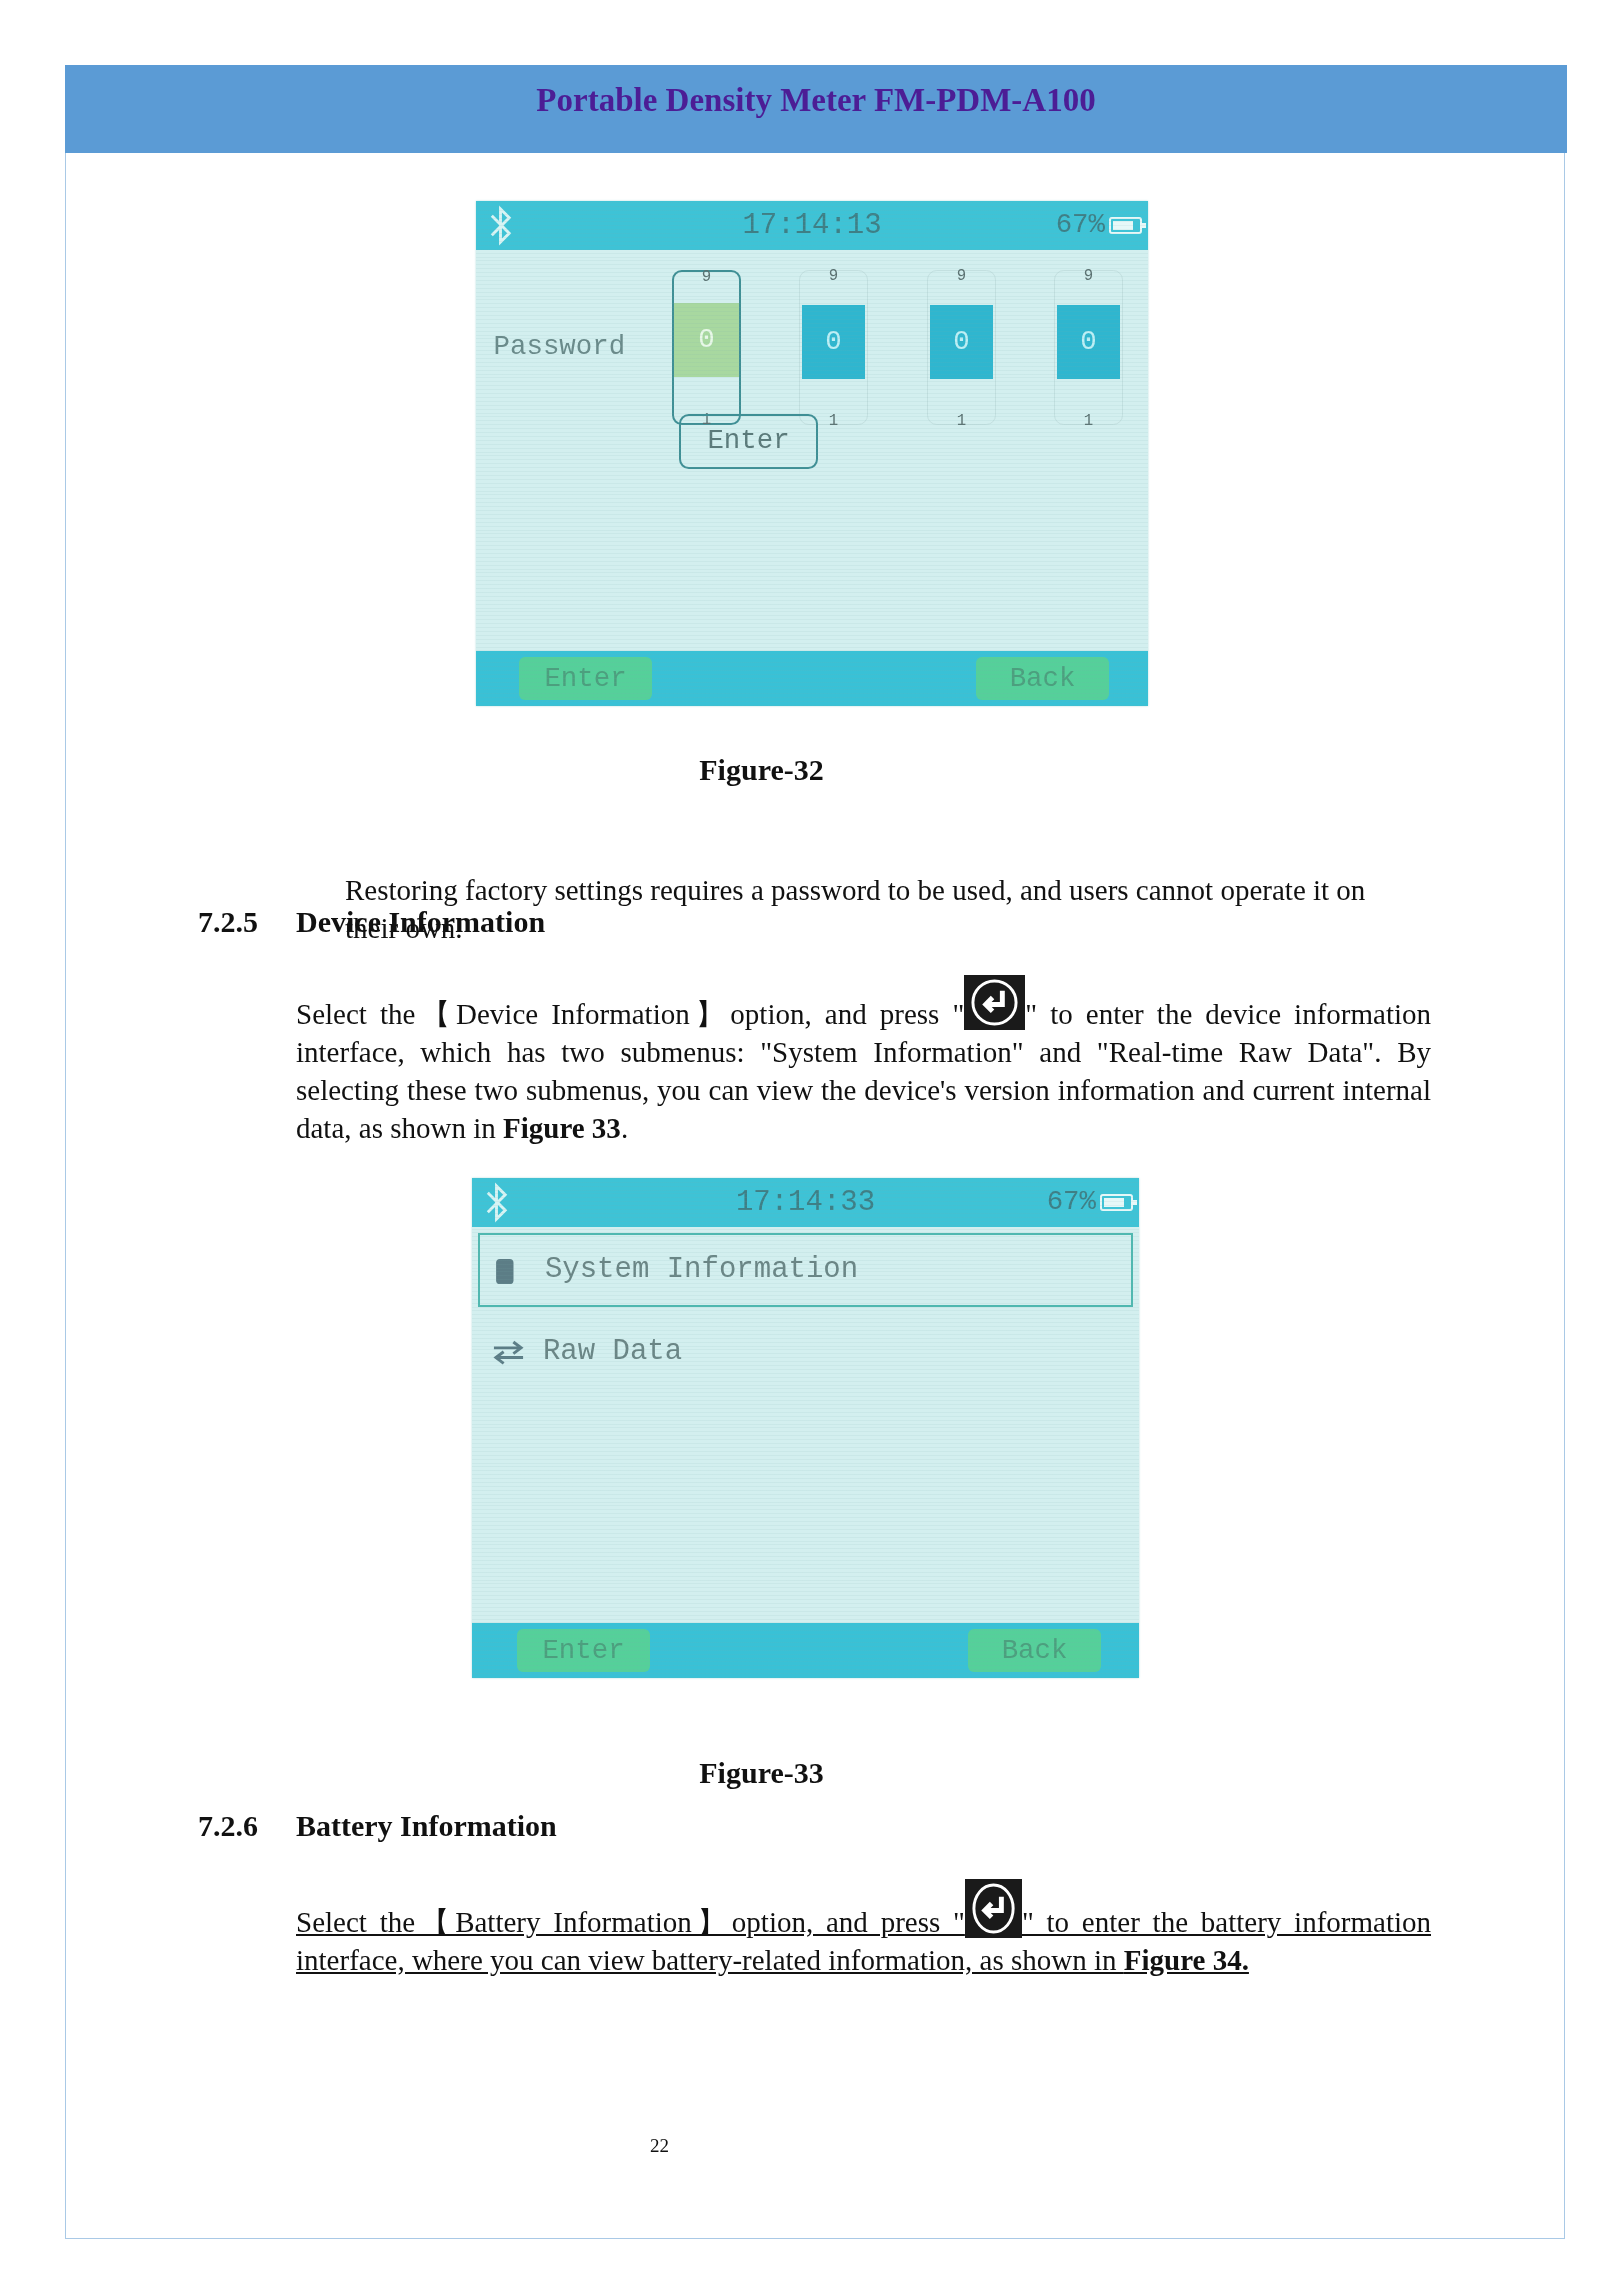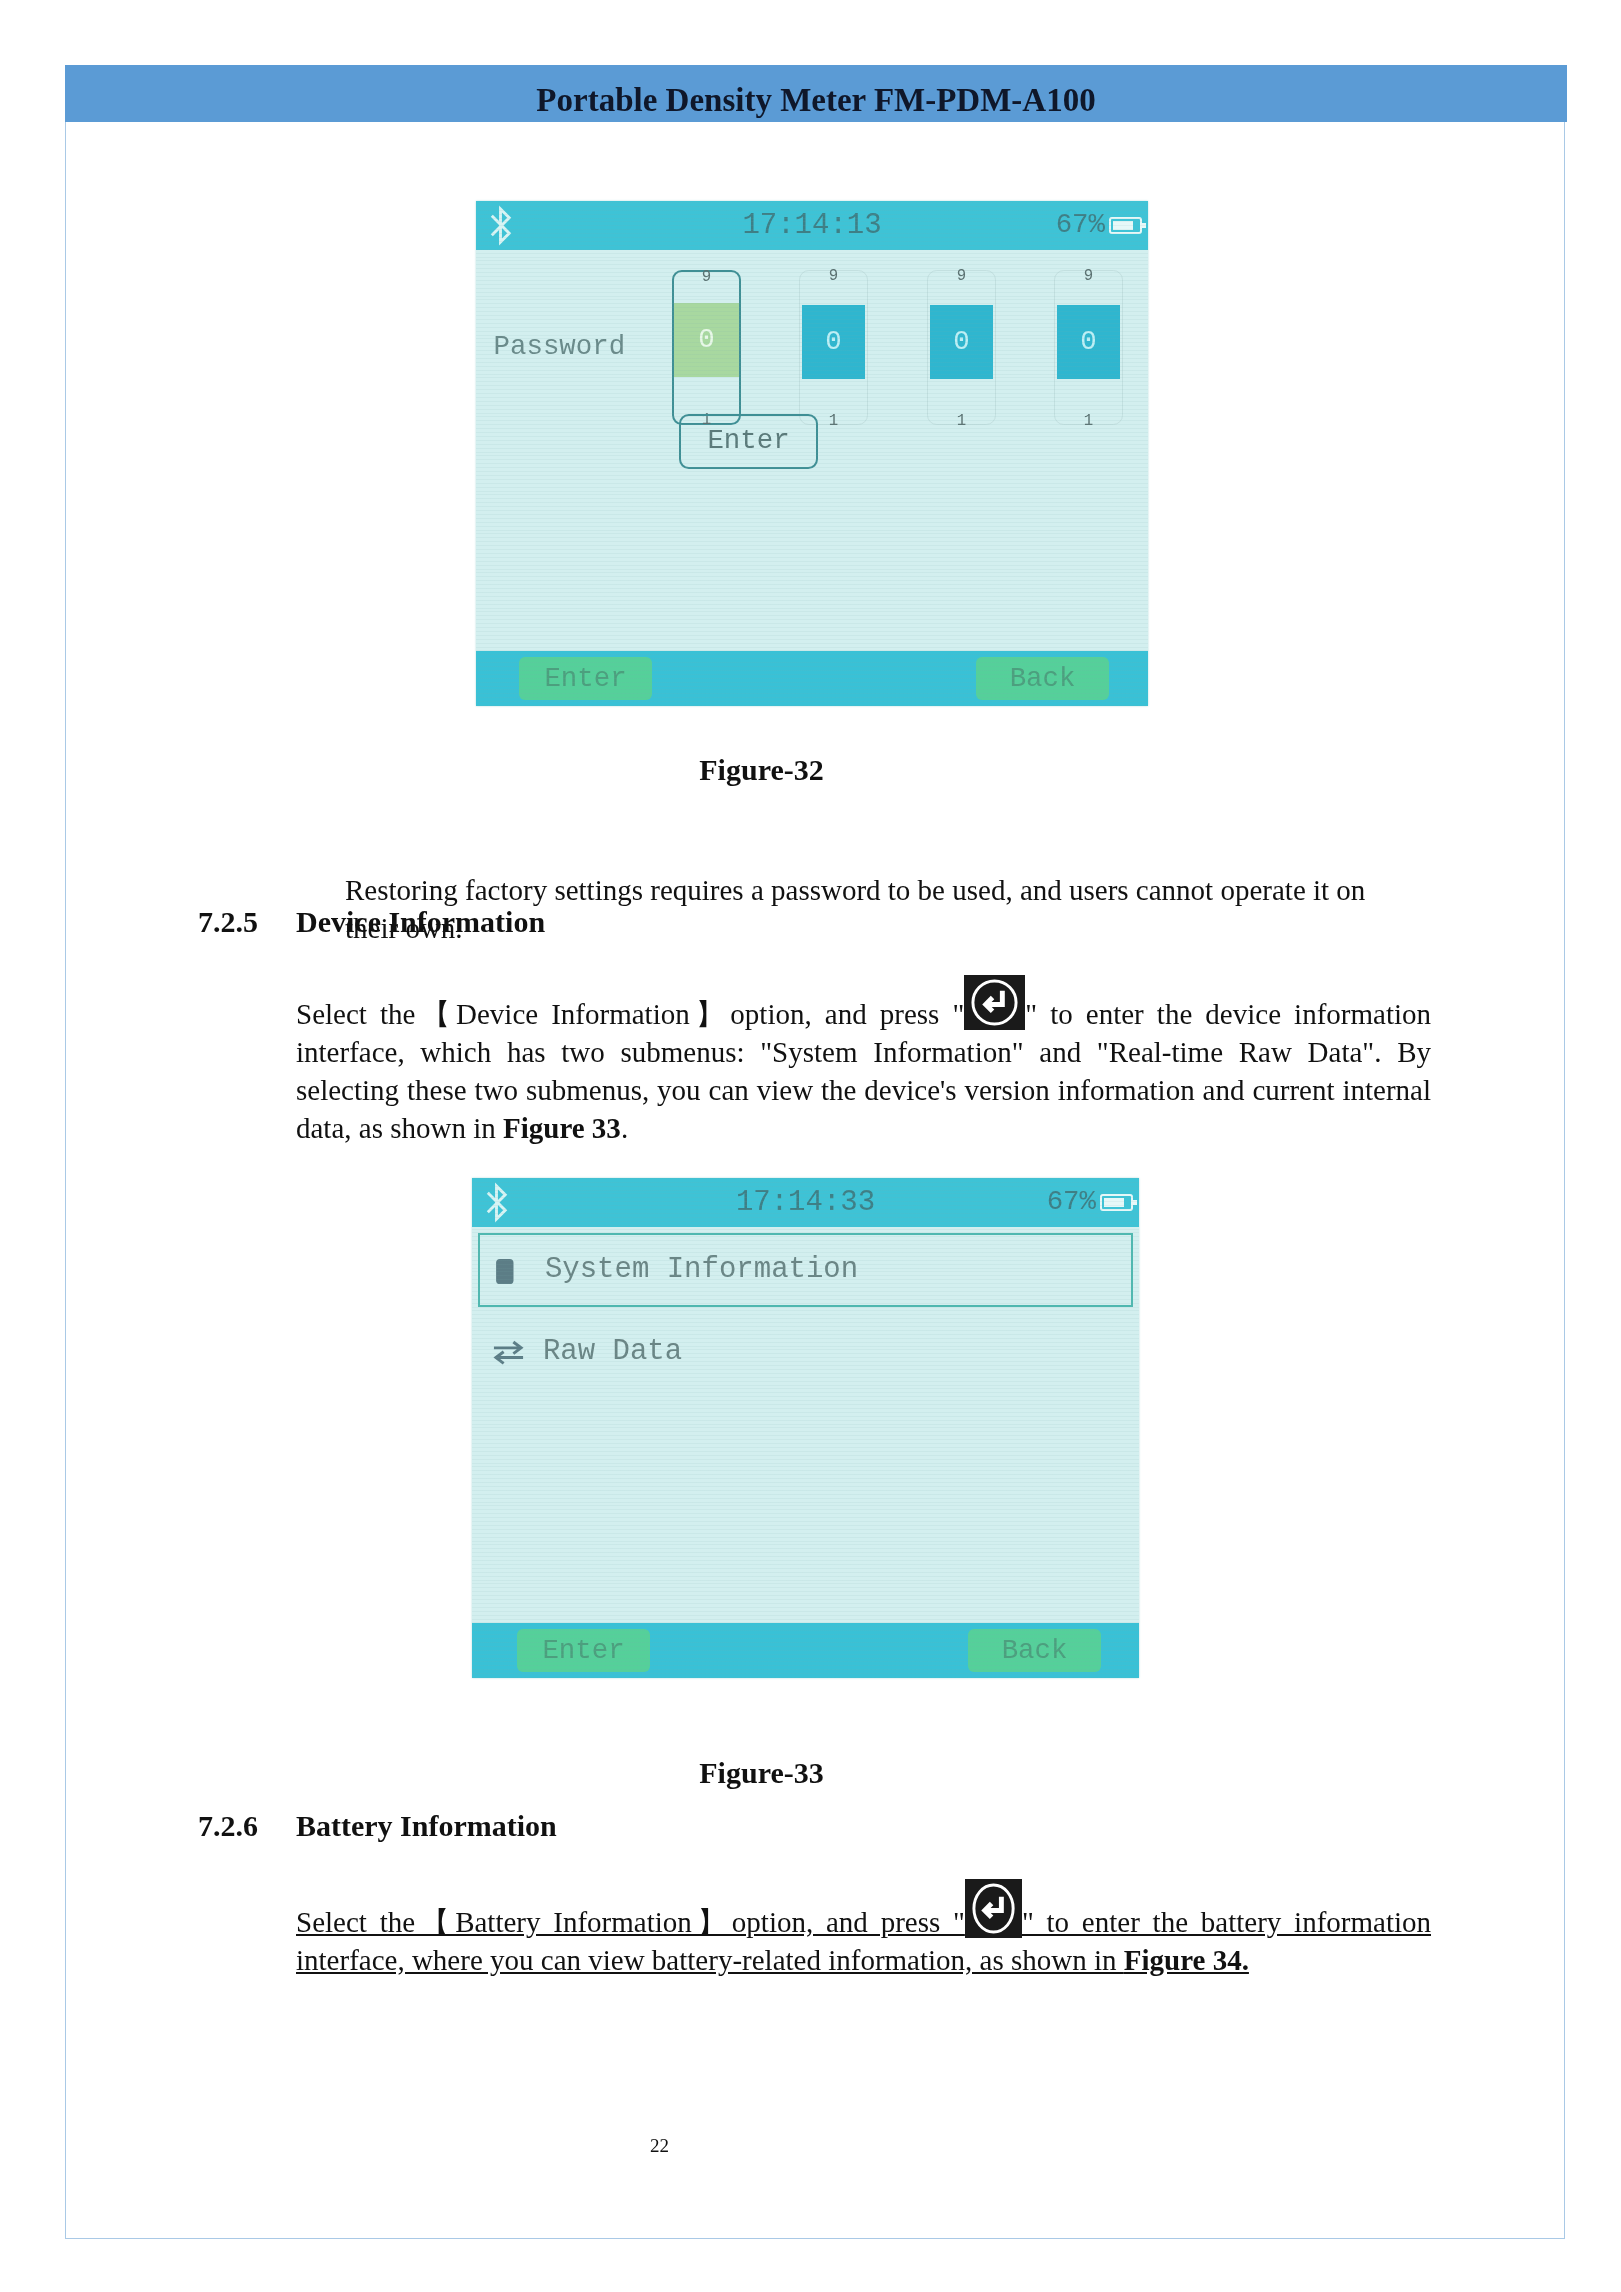--- a/index.html
+++ b/index.html
@@ -1,21 +1,21 @@
 <!DOCTYPE html>
 <html><head>
 <meta charset="utf-8">
 <style>
   html, body { margin:0; padding:0; background:#ffffff; }
   body { width:1621px; height:2293px; position:relative; overflow:hidden;
          font-family:"Liberation Serif","DejaVu Serif",serif; color:#111; }
   .page-frame { position:absolute; left:65px; top:65px; width:1500px; height:2174px;
                 border:1.5px solid #a9c9e6; box-sizing:border-box; }
-  .header-bar { position:absolute; left:65px; top:65px; width:1502px; height:57px;
-                background:#5b9bd5; color:#0f172a; text-align:center; font-weight:bold;
+  .header-bar { position:absolute; left:65px; top:65px; width:1502px; height:88px;
+                background:#5b9bd5; color:#4c1d95; text-align:center; font-weight:bold;
                 font-size:33px; line-height:71px; }
 
   
   .screen { position:absolute; background:#d3efef; overflow:hidden;
             font-family:"Liberation Mono","DejaVu Sans Mono",monospace; color:#4e6e6e;
             box-shadow:0 0 2px #b5dcdc; }
   .screen::after { content:""; position:absolute; inset:0; pointer-events:none;
             background:repeating-linear-gradient(0deg, rgba(120,170,170,0.10) 0 1px, transparent 1px 3.9px); }
   .statusbar { position:absolute; left:0; right:0; top:0; height:49px; background:#3ec3d6; }
   .bt-icon { position:absolute; left:9.8px; top:3.9px; width:29px; height:41px; }

